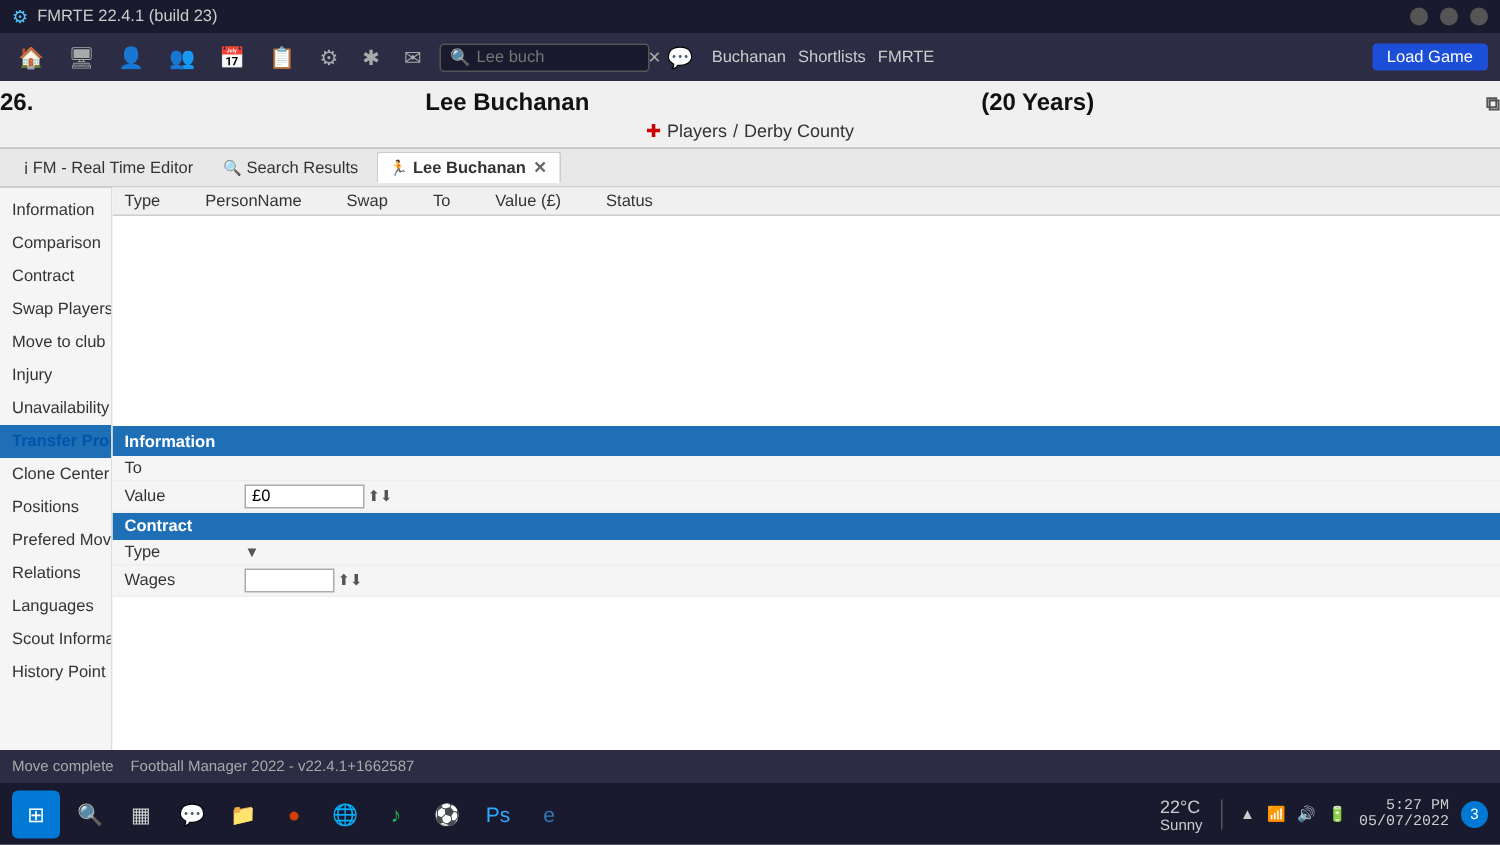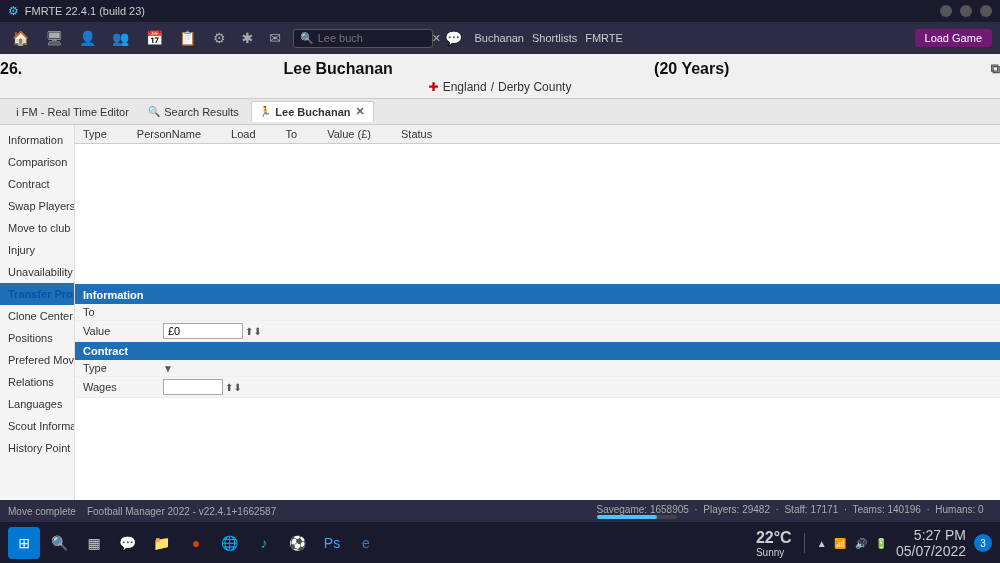--- a/index.html
+++ b/index.html
@@ -48,21 +48,21 @@
     #search-input-el {
       background: transparent;
       border: none;
       outline: none;
       color: #ccc;
       font-size: 11px;
       width: 110px;
     }
     .nav-link { color: #ccc; font-size: 11px; cursor: pointer; }
     #load-game-btn {
-      background: #701a75;
+      background: #1d4ed8;
       color: #fff;
       border: none;
       border-radius: 3px;
       padding: 3px 10px;
       font-size: 11px;
       cursor: pointer;
       margin-left: auto;
     }
     #fmrte-label { color: #ccc; font-size: 11px; margin-right: 4px; }
 
@@ -237,24 +237,24 @@
       justify-content: space-between;
       position: absolute;
       bottom: 0;
       left: 0;
       right: 0;
     }
     #taskbar-left { display: flex; align-items: center; gap: 6px; }
     #taskbar-right { display: flex; align-items: center; gap: 8px; font-size: 10px; color: #ccc; }
     .taskbar-icon { width: 28px; height: 28px; cursor: pointer; display: flex; align-items: center; justify-content: center; border-radius: 4px; }
     .windows-btn { background: #0078d4; width: 32px; height: 32px; border-radius: 4px; display: flex; align-items: center; justify-content: center; cursor: pointer; }
-    .time-section { text-align: right; font-size: 14px; color: #ccc; }
+    .time-section { text-align: right; font-size: 10px; color: #ccc; font-family: Liberation Mono, monospace; }
 
     .weather-section { font-size: 10px; color: #ccc; }
-    .temp { font-size: 16px; font-weight: bold; }
+    .temp { font-size: 12px; font-weight: normal; }
 
     .progress-bar-container { width: 80px; height: 4px; background: #444; border-radius: 2px; }
     .progress-bar-fill { height: 100%; background: #4fc3f7; border-radius: 2px; }
 
     
     .v-div { width: 1px; height: 20px; background: #555; margin: 0 4px; }
   </style>
 </head>
 <body>
 
@@ -294,21 +294,21 @@
 
 <div id="player-header">
   <div id="player-title">
     <span>26.</span>
     <span>Lee Buchanan</span>
     <span>(20 Years)</span>
     <span class="copy-icon">⧉</span>
   </div>
   <div id="player-subtitle">
     <span class="flag-icon">✚</span>
-    <span>England</span>
+    <span>Players</span>
     <span>/</span>
     <span>Derby County</span>
   </div>
 </div>
 
 <div id="tabs-row">
   <div class="tab-item">
     <span>ℹ</span>
     <span>FM - Real Time Editor</span>
   </div>
@@ -340,21 +340,21 @@
     <div class="sidebar-item">Relations</div>
     <div class="sidebar-item">Languages</div>
     <div class="sidebar-item">Scout Information</div>
     <div class="sidebar-item">History Point</div>
   </div>
 
   <div id="content-area">
     <div id="table-header">
       <span>Type</span>
       <span>PersonName</span>
-      <span>Load</span>
+      <span>Swap</span>
       <span>To</span>
       <span>Value (£)</span>
       <span>Status</span>
     </div>
     <div id="proposals-content" style="height: 140px;">
       
     </div>
 
     <div id="bottom-panel">
 
@@ -382,35 +382,20 @@
     </div>
   </div>
 </div>
 
 <div id="status-bar">
   <div id="status-left">
     <span>Move complete</span>
     &nbsp;&nbsp;
     <span>Football Manager 2022 - v22.4.1+1662587</span>
   </div>
-  <div id="status-right">
-    <span>Savegame: 1658905</span>
-    &nbsp;·&nbsp;
-    <span>Players: 29482</span>
-    &nbsp;·&nbsp;
-    <span>Staff: 17171</span>
-    &nbsp;·&nbsp;
-    <span>Teams: 140196</span>
-    &nbsp;·&nbsp;
-    <span>Humans: 0</span>
-    &nbsp;&nbsp;
-    <div class="progress-bar-container">
-      <div class="progress-bar-fill" style="width: 75%;"></div>
-    </div>
-  </div>
 </div>
 
 <div id="taskbar">
   <div id="taskbar-left">
     <div class="windows-btn">
       <span style="color:#fff; font-size:14px;">⊞</span>
     </div>
     <div class="taskbar-icon">
       <span style="color:#ccc; font-size:14px;">🔍</span>
     </div>

